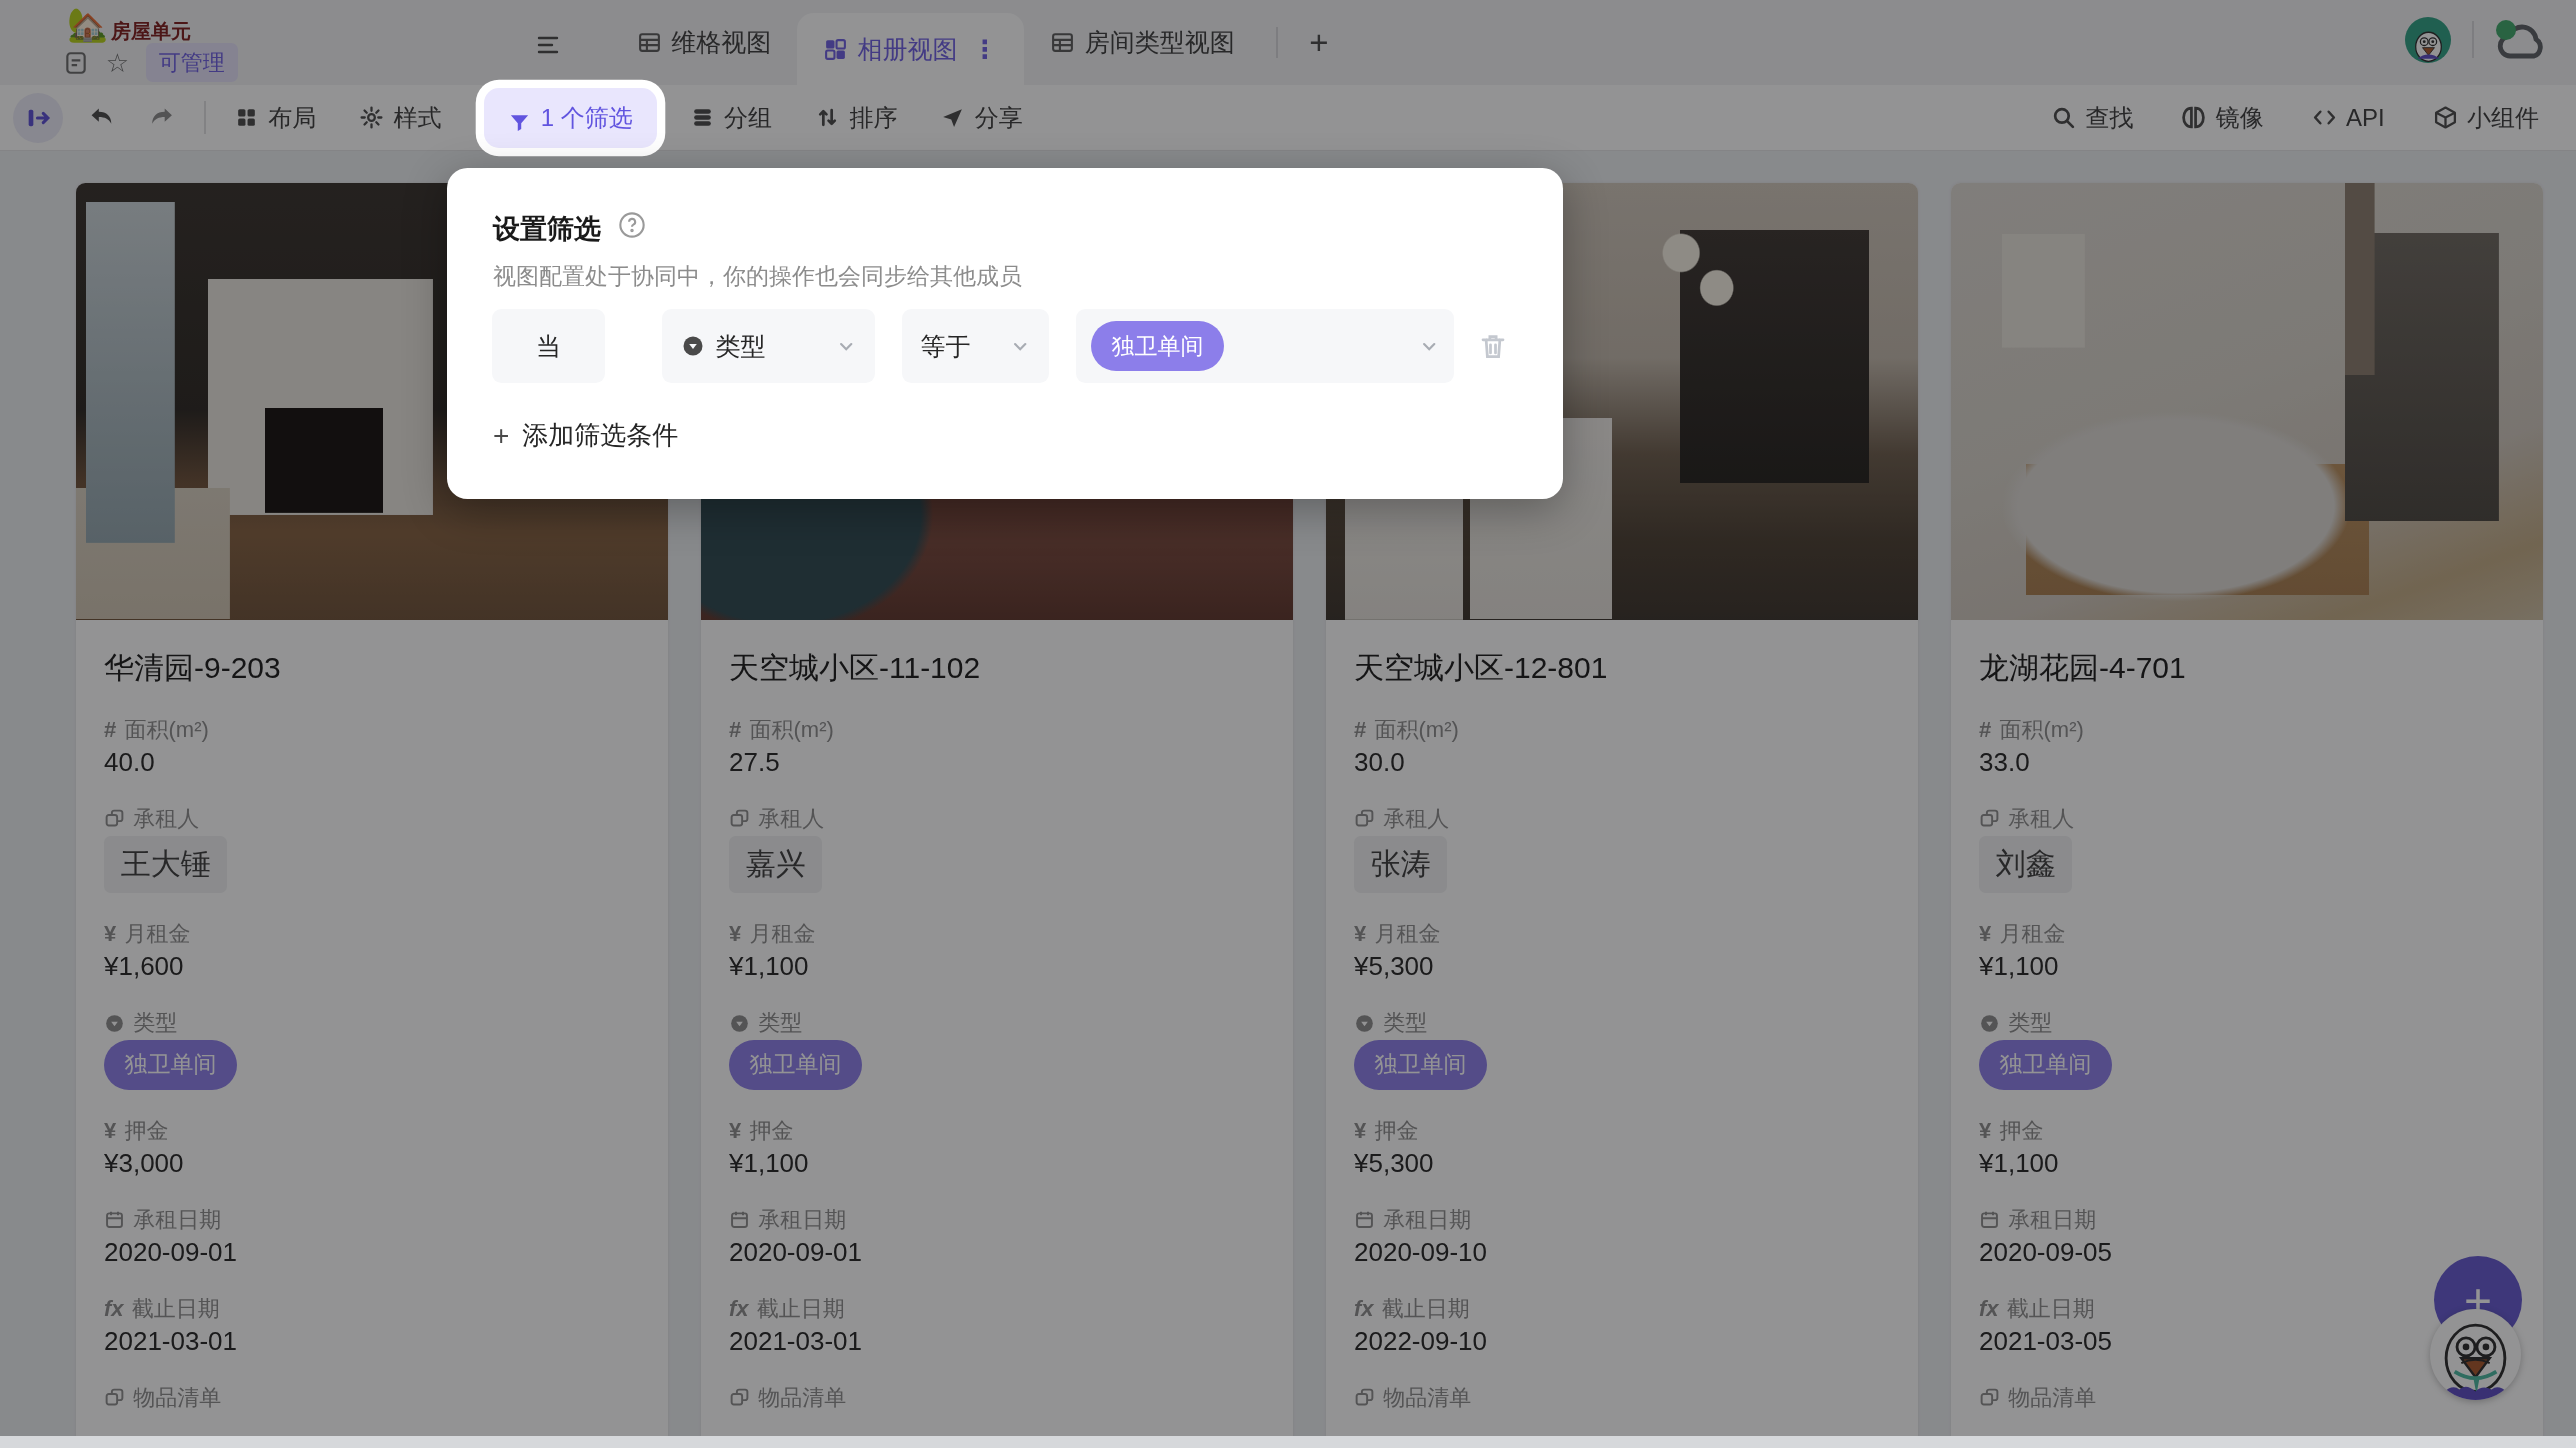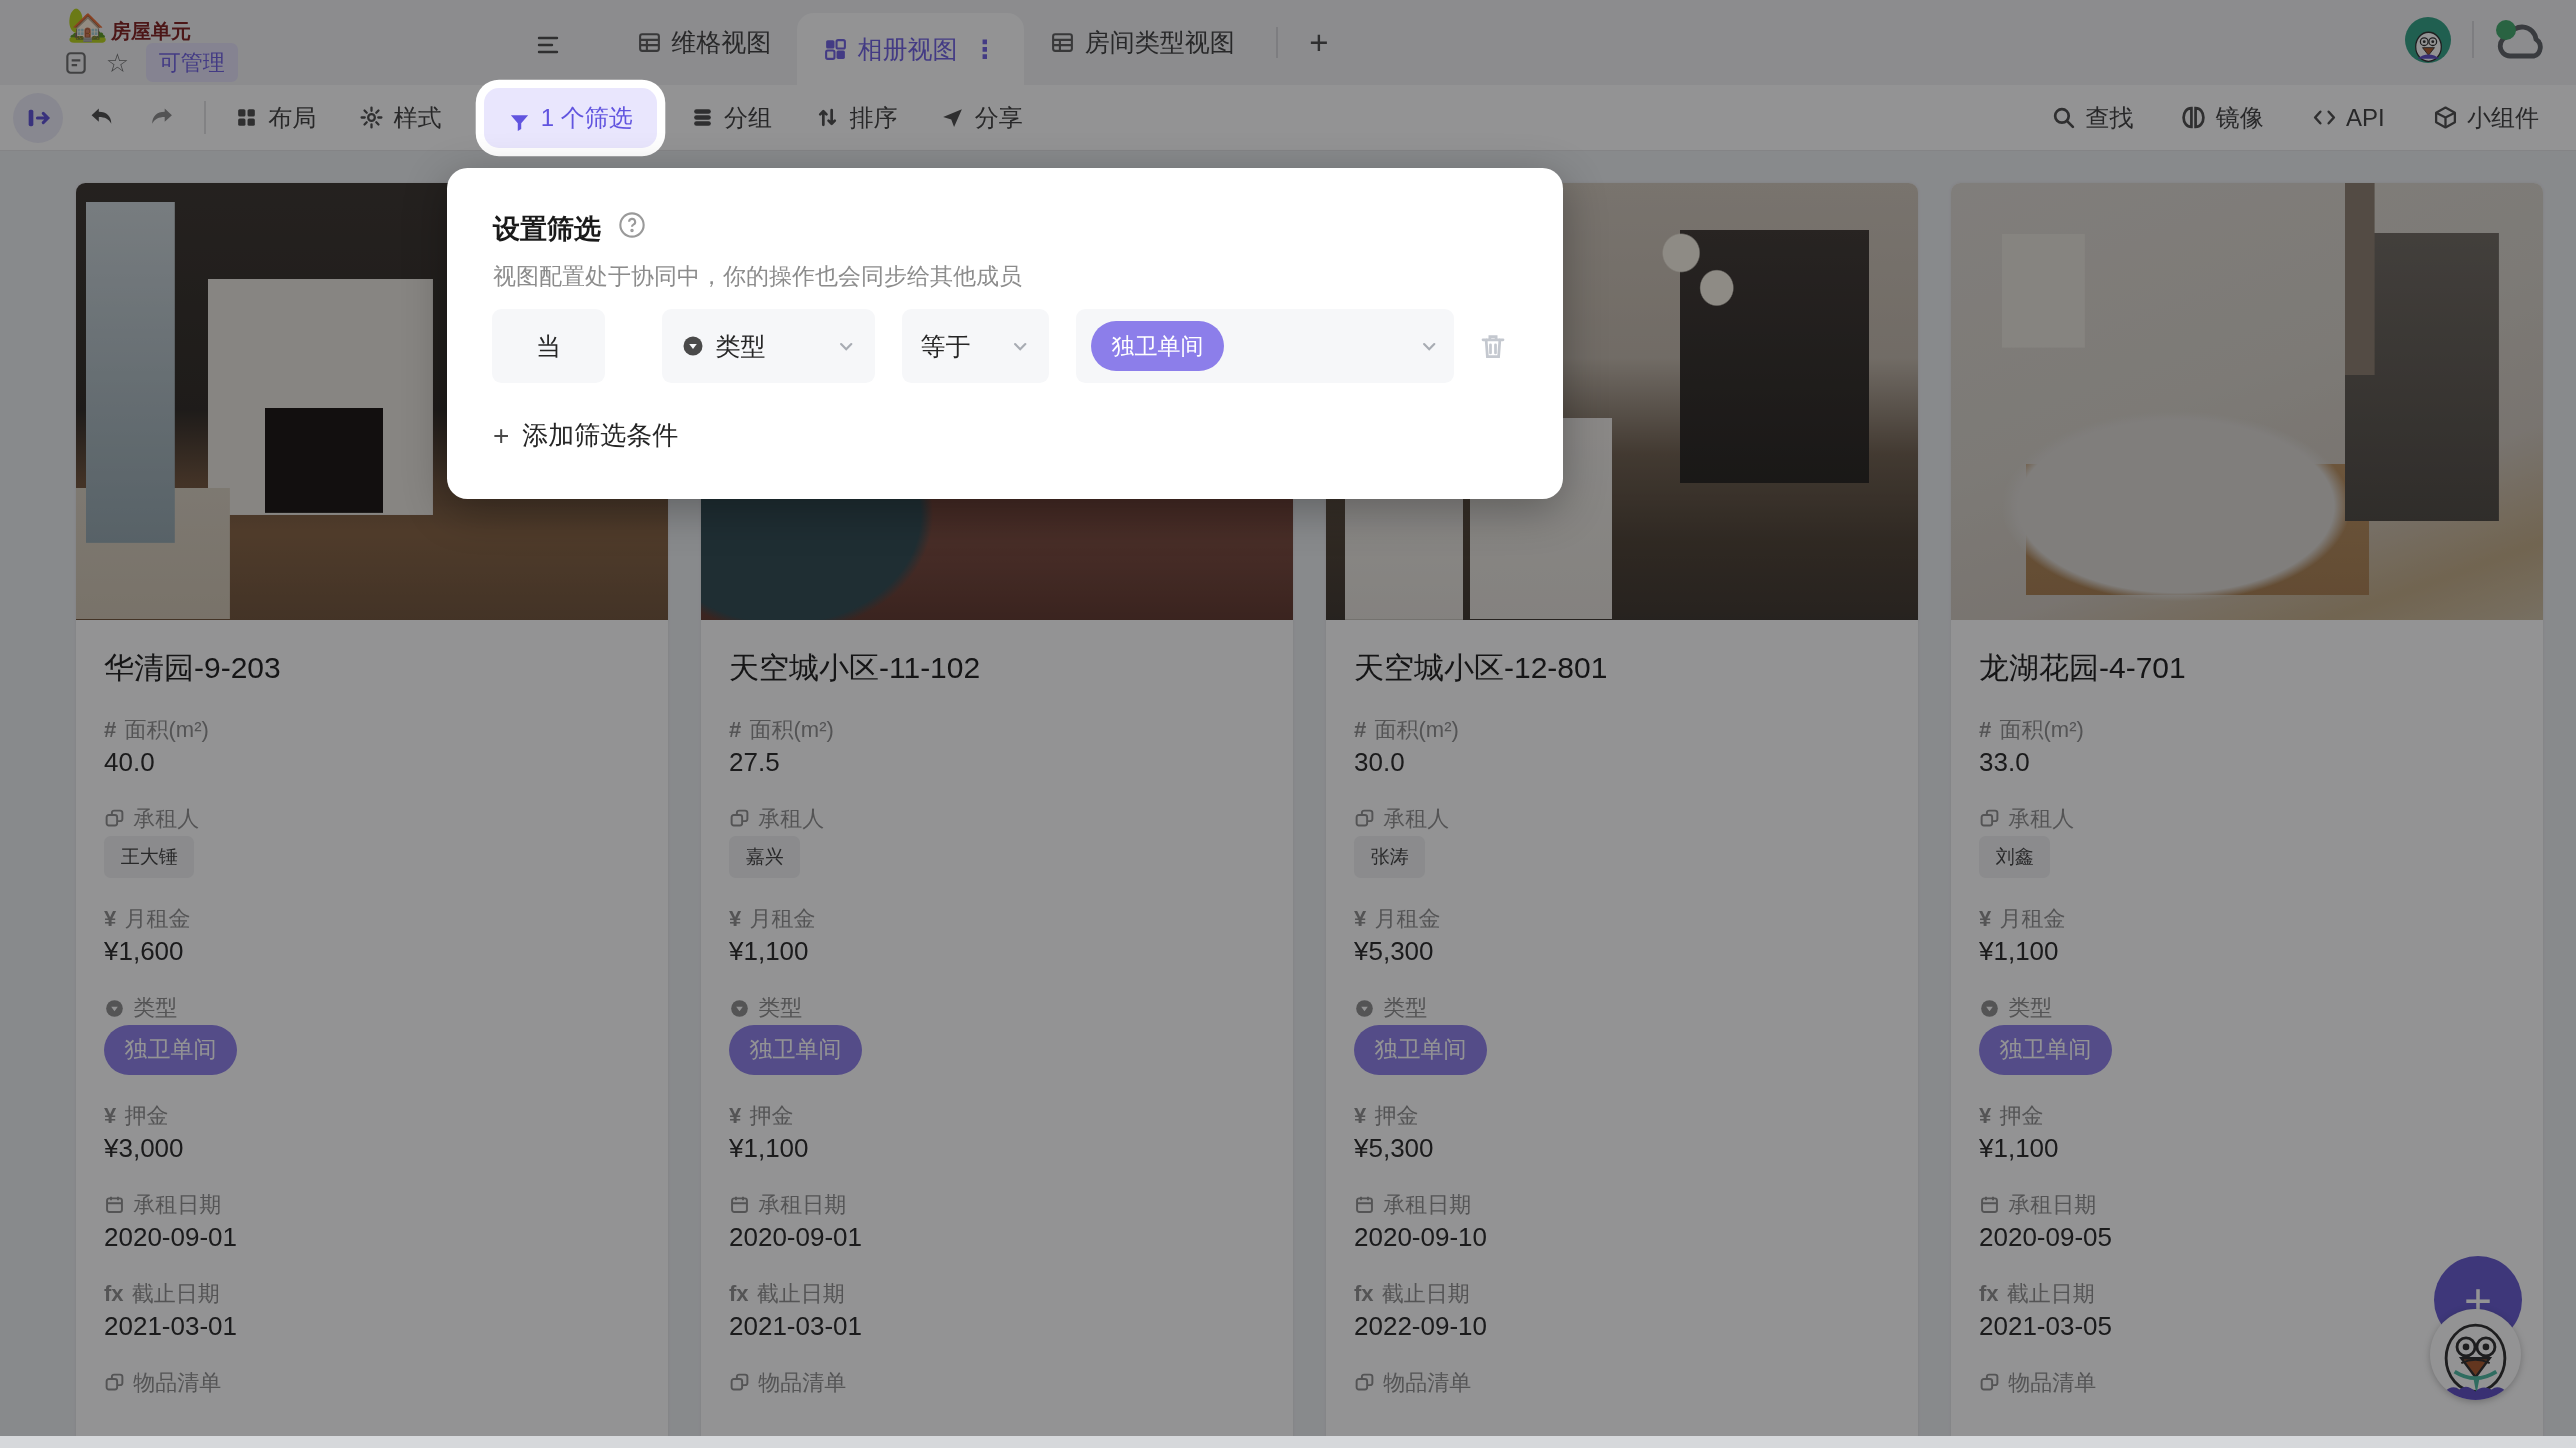--- a/index.html
+++ b/index.html
@@ -76,23 +76,23 @@
     linear-gradient(180deg,#6d675f,#4b463f) no-repeat 90% 34%/26% 66%,
     radial-gradient(46% 34% at 38% 74%, #dcd9d4 0 58%, transparent 64%),
     linear-gradient(#b98f5e,#a87e4f) no-repeat 30% 92%/58% 30%,
     linear-gradient(160deg,#ddd9d2 0%,#d7d2c9 45%,#cfc7bd 70%,#c2ab85 88%,#cdbfa4 100%); }
   .card-body { padding:0 28px; }
   .card-title { font-size:30px; font-weight:normal; color:#1a1a1a; margin-top:28px; }
   .field { margin-top:26px; }
   .flabel { display:flex; align-items:center; gap:8.3px; font-size:22px; color:#8c8c8c; }
   .flabel .fic { width:21px; height:21px; color:#8c8c8c; flex:none; }
   .flabel .tglyph { font-size:22px; color:#8c8c8c; font-weight:bold; }
-  .fx-glyph { font-weight:bold; font-size:21px; }
+  .fx-glyph { font-style:italic; font-weight:bold; font-size:21px; }
   .fvalue { margin-top:2px; font-size:26px; color:#262626; }
-  .tag { display:inline-block; background:#f0f1f3; color:#3d3d3d; font-size:19px; padding:8.3px 16.7px; border-radius:6.5px; }
+  .tag { display:inline-block; background:#f0f1f3; color:#3d3d3d; font-size:30px; padding:8.3px 16.7px; border-radius:6.5px; }
   .pill { display:inline-block; background:#8c7eea; color:#ffffff; font-size:23px; padding:9.3px 20.4px; border-radius:25px; }
 
   
   .fab { position:absolute; left:2434px; top:1256px; width:88px; height:88px; border-radius:50%; background:#6458cf; color:#fff; font-size:48px; display:flex; align-items:center; justify-content:center; z-index:10; }
   .mascot { position:absolute; left:2430px; top:1309px; width:91px; height:91px; border-radius:50%; background:#ffffff; z-index:11; box-shadow:0 1.9px 7.4px rgba(0,0,0,0.25); overflow:hidden; }
 
   
   .overlay { position:absolute; inset:0; background:rgba(15,15,18,0.45); z-index:50; }
   .hscroll { position:absolute; left:0; bottom:0; width:100%; height:12px; background:#d6d8db; z-index:55; }
   .popup { position:absolute; left:447px; top:168px; width:1116px; height:331px; background:#ffffff; border-radius:20.4px; box-shadow:0 11px 44px rgba(0,0,0,0.3); z-index:70; }

